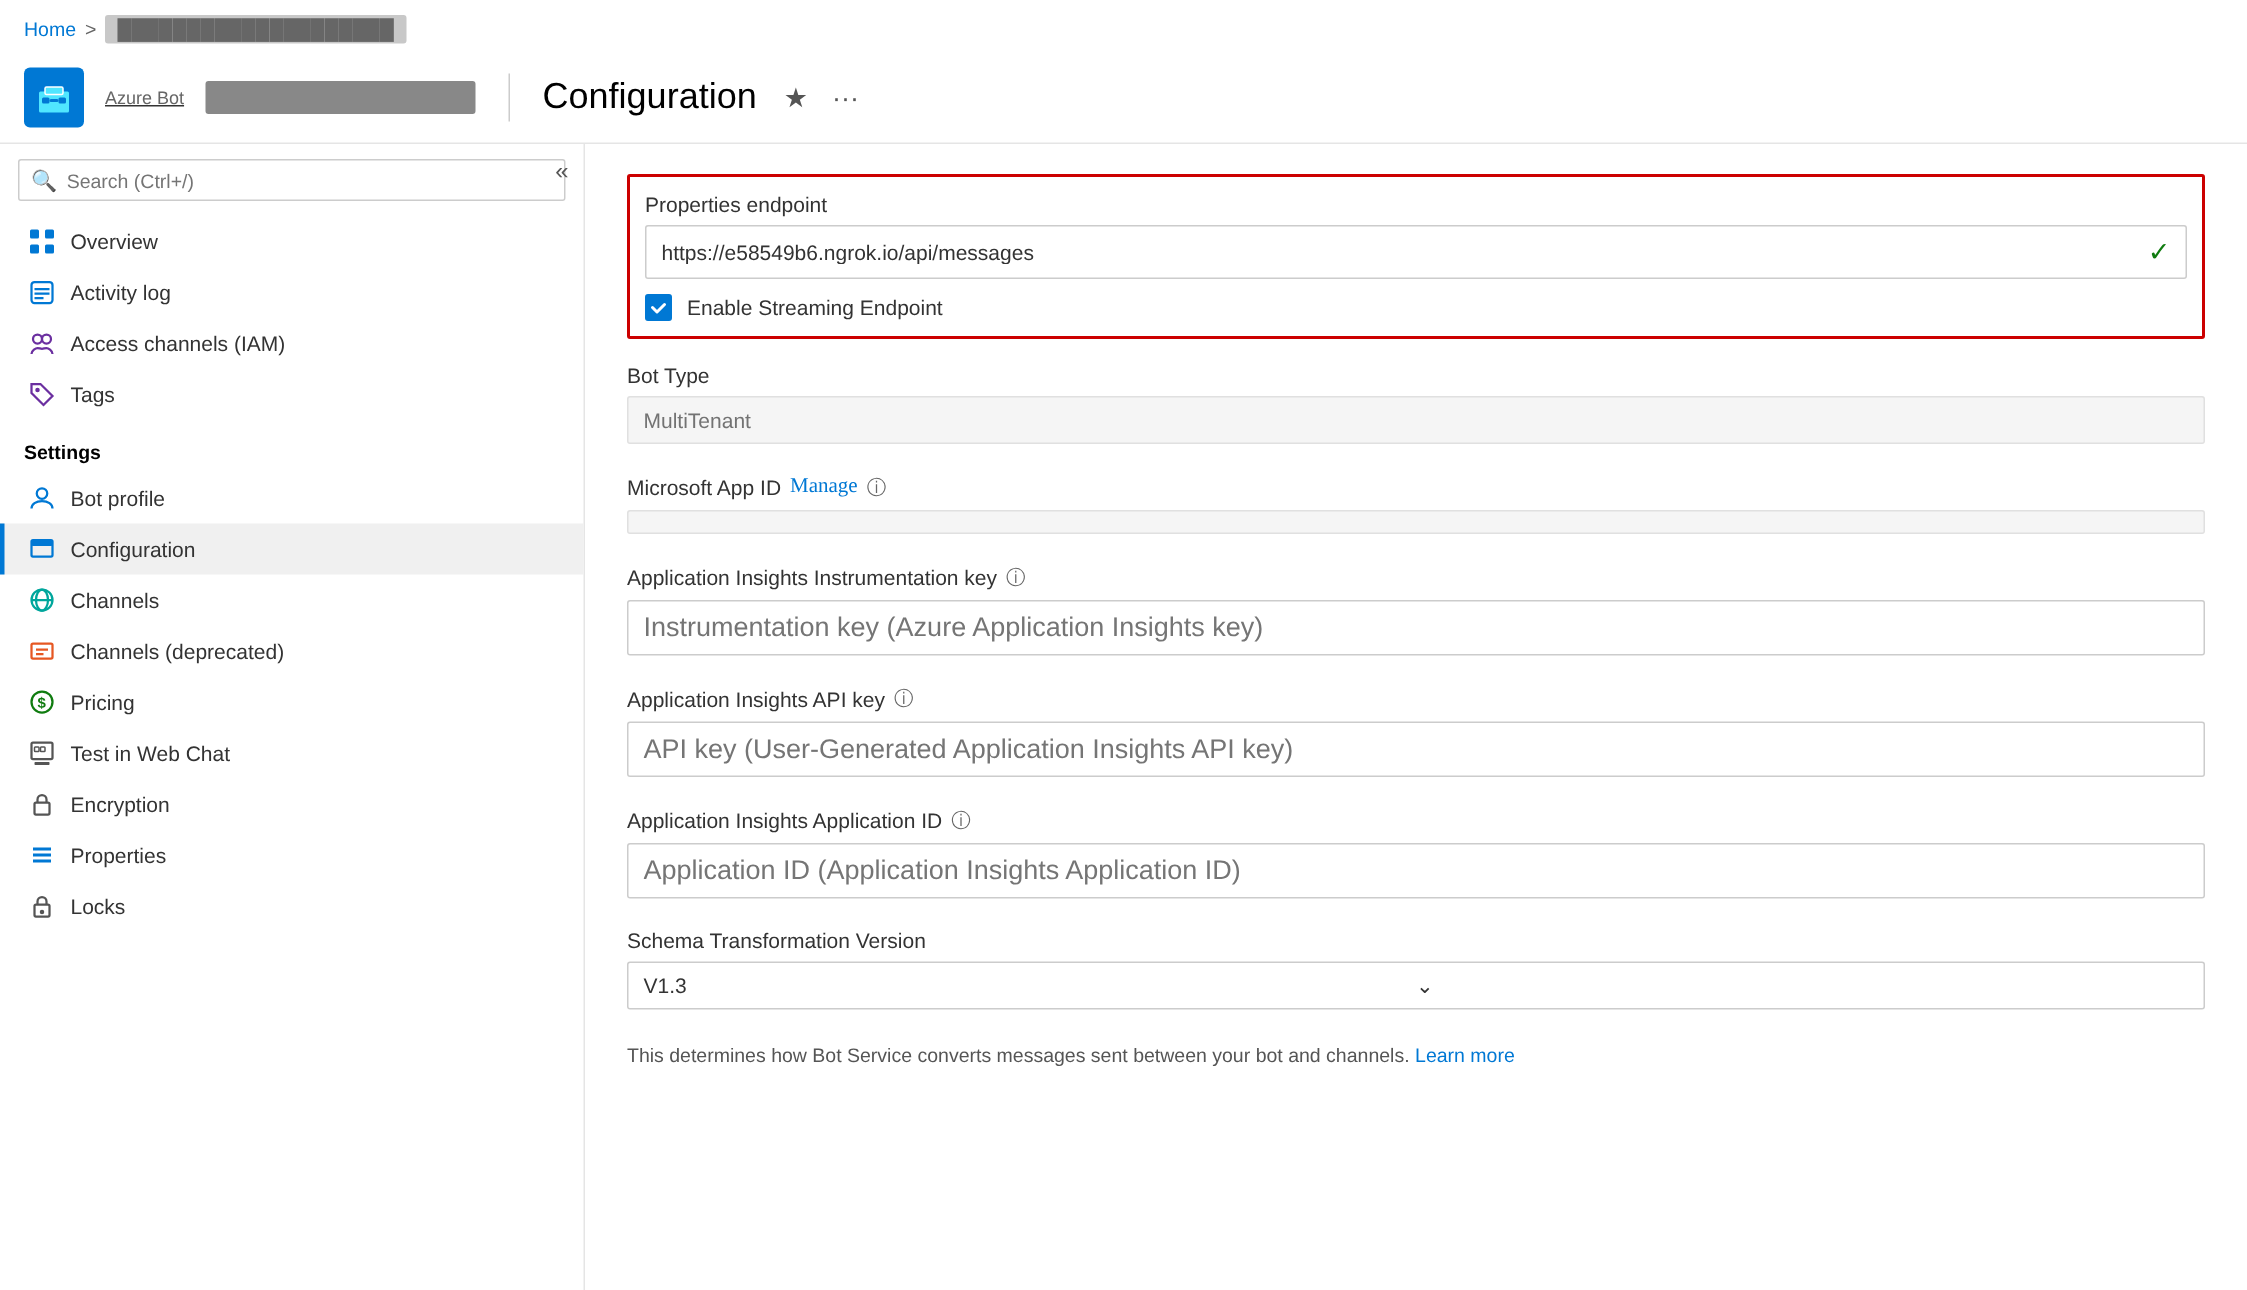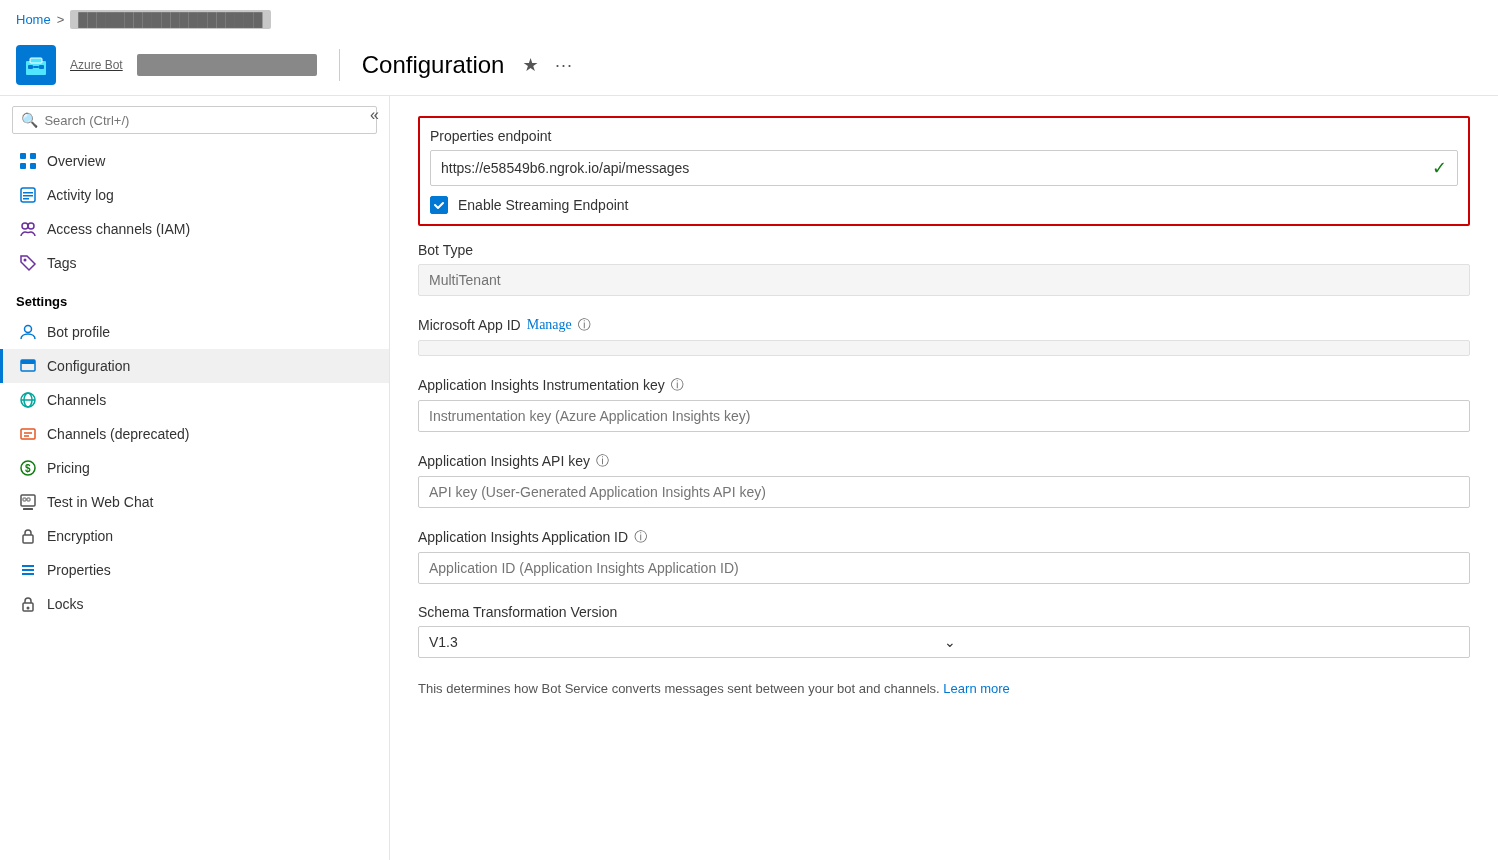--- a/index.html
+++ b/index.html
@@ -50,21 +50,21 @@
 
     .outlined-section { border: 2px solid #cc0000; border-radius: 2px; padding: 10px; margin-bottom: 16px; }
 
     .text-input { width: 100%; border: 1px solid #ccc; border-radius: 2px; padding: 6px 10px; font-size: 14px; color: #333; outline: none; display: flex; align-items: center; justify-content: space-between; }
     .text-input.with-check { display: flex; align-items: center; }
     .text-input input { border: none; outline: none; font-size: 14px; flex: 1; color: #333; }
     .check-green { color: #107c10; font-size: 18px; }
 
     .disabled-input { background: #f5f5f5; border: 1px solid #e0e0e0; border-radius: 2px; padding: 7px 10px; font-size: 14px; color: #737373; width: 100%; }
 
-    .placeholder-input { background: #fff; border: 1px solid #ccc; border-radius: 2px; padding: 7px 10px; font-size: 14px; color: #aaa; width: 100%; }
+    .placeholder-input { background: #fff; border: 1px solid #ccc; border-radius: 2px; padding: 7px 10px; font-size: 18px; color: #aaa; width: 100%; }
 
     .checkbox-row { display: flex; align-items: center; gap: 10px; font-size: 14px; margin-top: 10px; }
     .checkbox-blue { width: 18px; height: 18px; background: #0078d4; border: 1px solid #0078d4; border-radius: 2px; display: flex; align-items: center; justify-content: center; cursor: pointer; flex-shrink: 0; }
     .checkbox-blue svg { width: 12px; height: 12px; }
 
     .redacted-bar { background: #888; height: 20px; border-radius: 2px; width: 280px; }
 
     .select-row { display: flex; align-items: flex-start; border: 1px solid #ccc; border-radius: 2px; padding: 7px 10px; background: #fff; }
     .select-row span { flex: 1; font-size: 14px; }
     .select-row .chevron { color: #333; font-size: 14px; }

